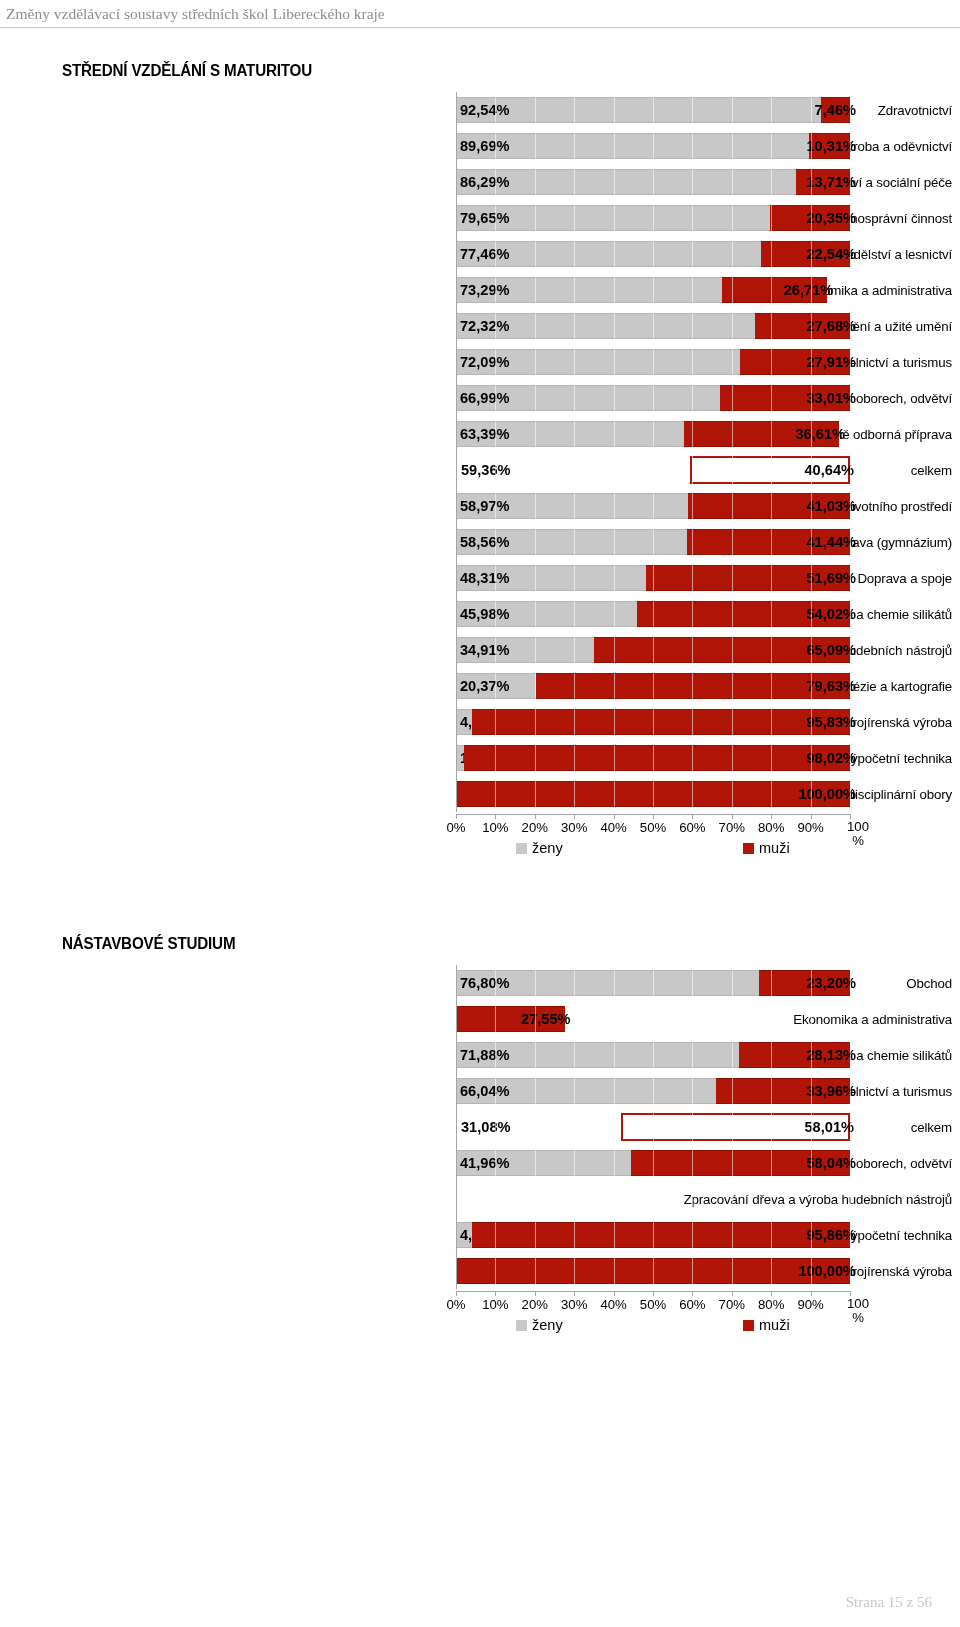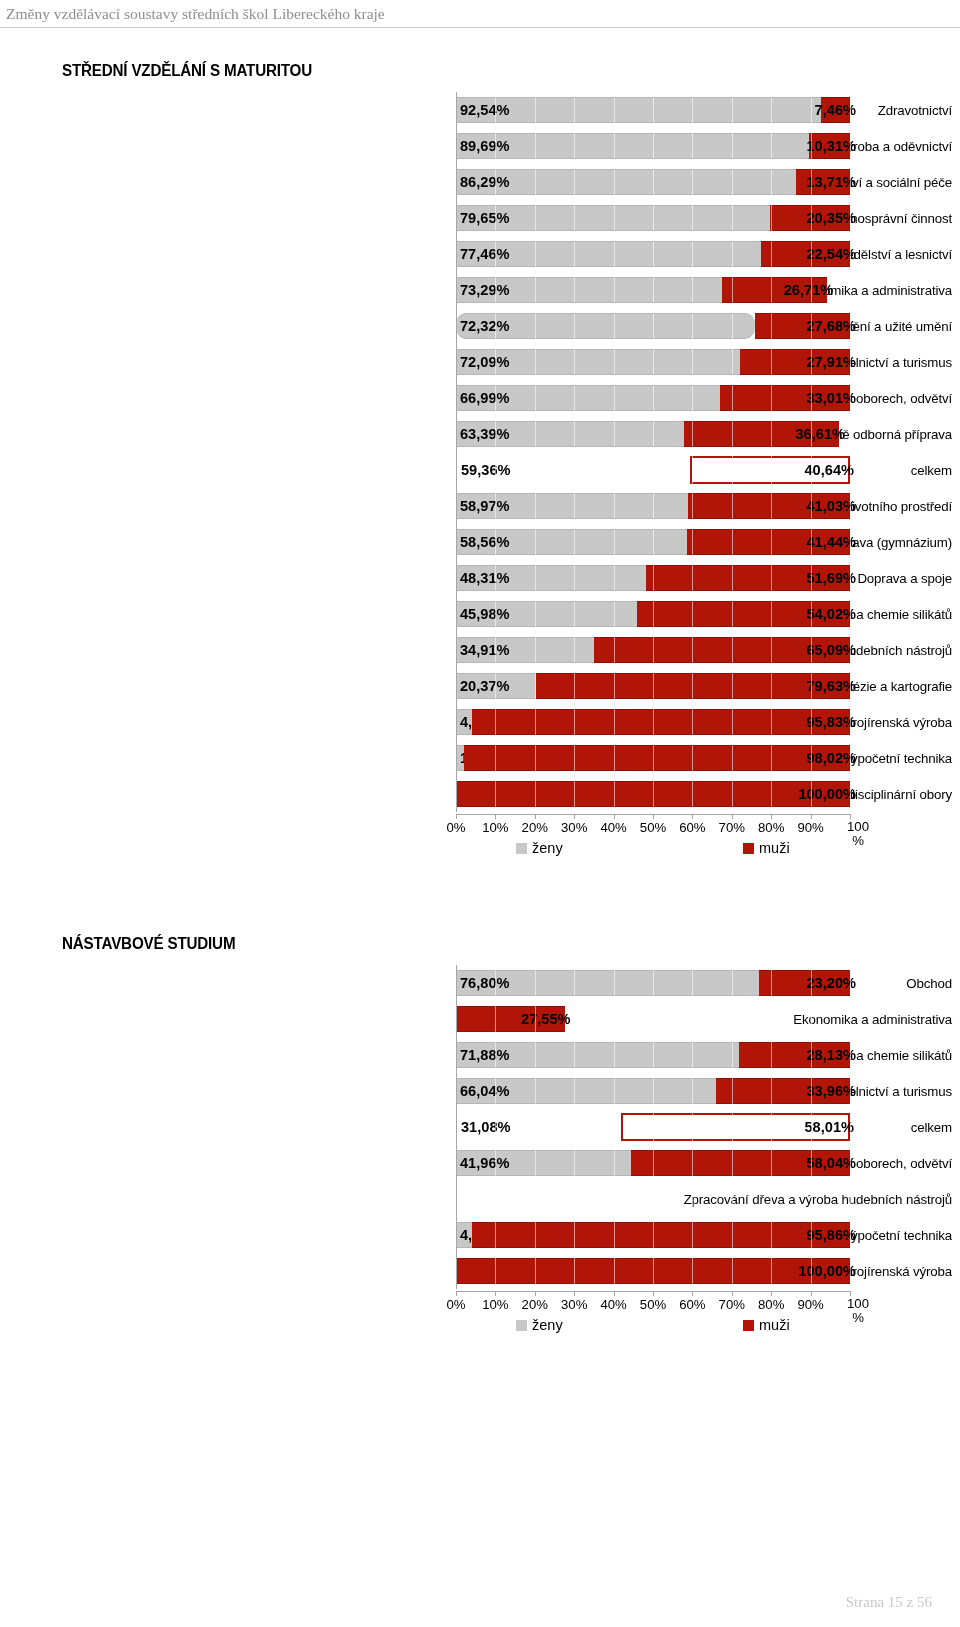--- a/index.html
+++ b/index.html
@@ -243,21 +243,21 @@
             <div class="seg seg-men" style="width: 105.237px;">
               <span class="seg-val">26,71%</span>
             </div>
           </div>
         </div>
       </div>
       <div class="row">
         <div class="cat-label">Umění a užité umění</div>
         <div class="bars">
           <div class="barpair">
-            <div class="seg seg-women" style="width: 345px; border-radius: 11px;">
+            <div class="seg seg-women" style="width: 345px;">
               <span class="seg-val">72,32%</span>
             </div>
             <div class="seg seg-men" style="width: 109.059px;">
               <span class="seg-val">27,68%</span>
             </div>
           </div>
         </div>
       </div>
       <div class="row">
         <div class="cat-label">Gastronomie, hotelnictví a turismus</div>

